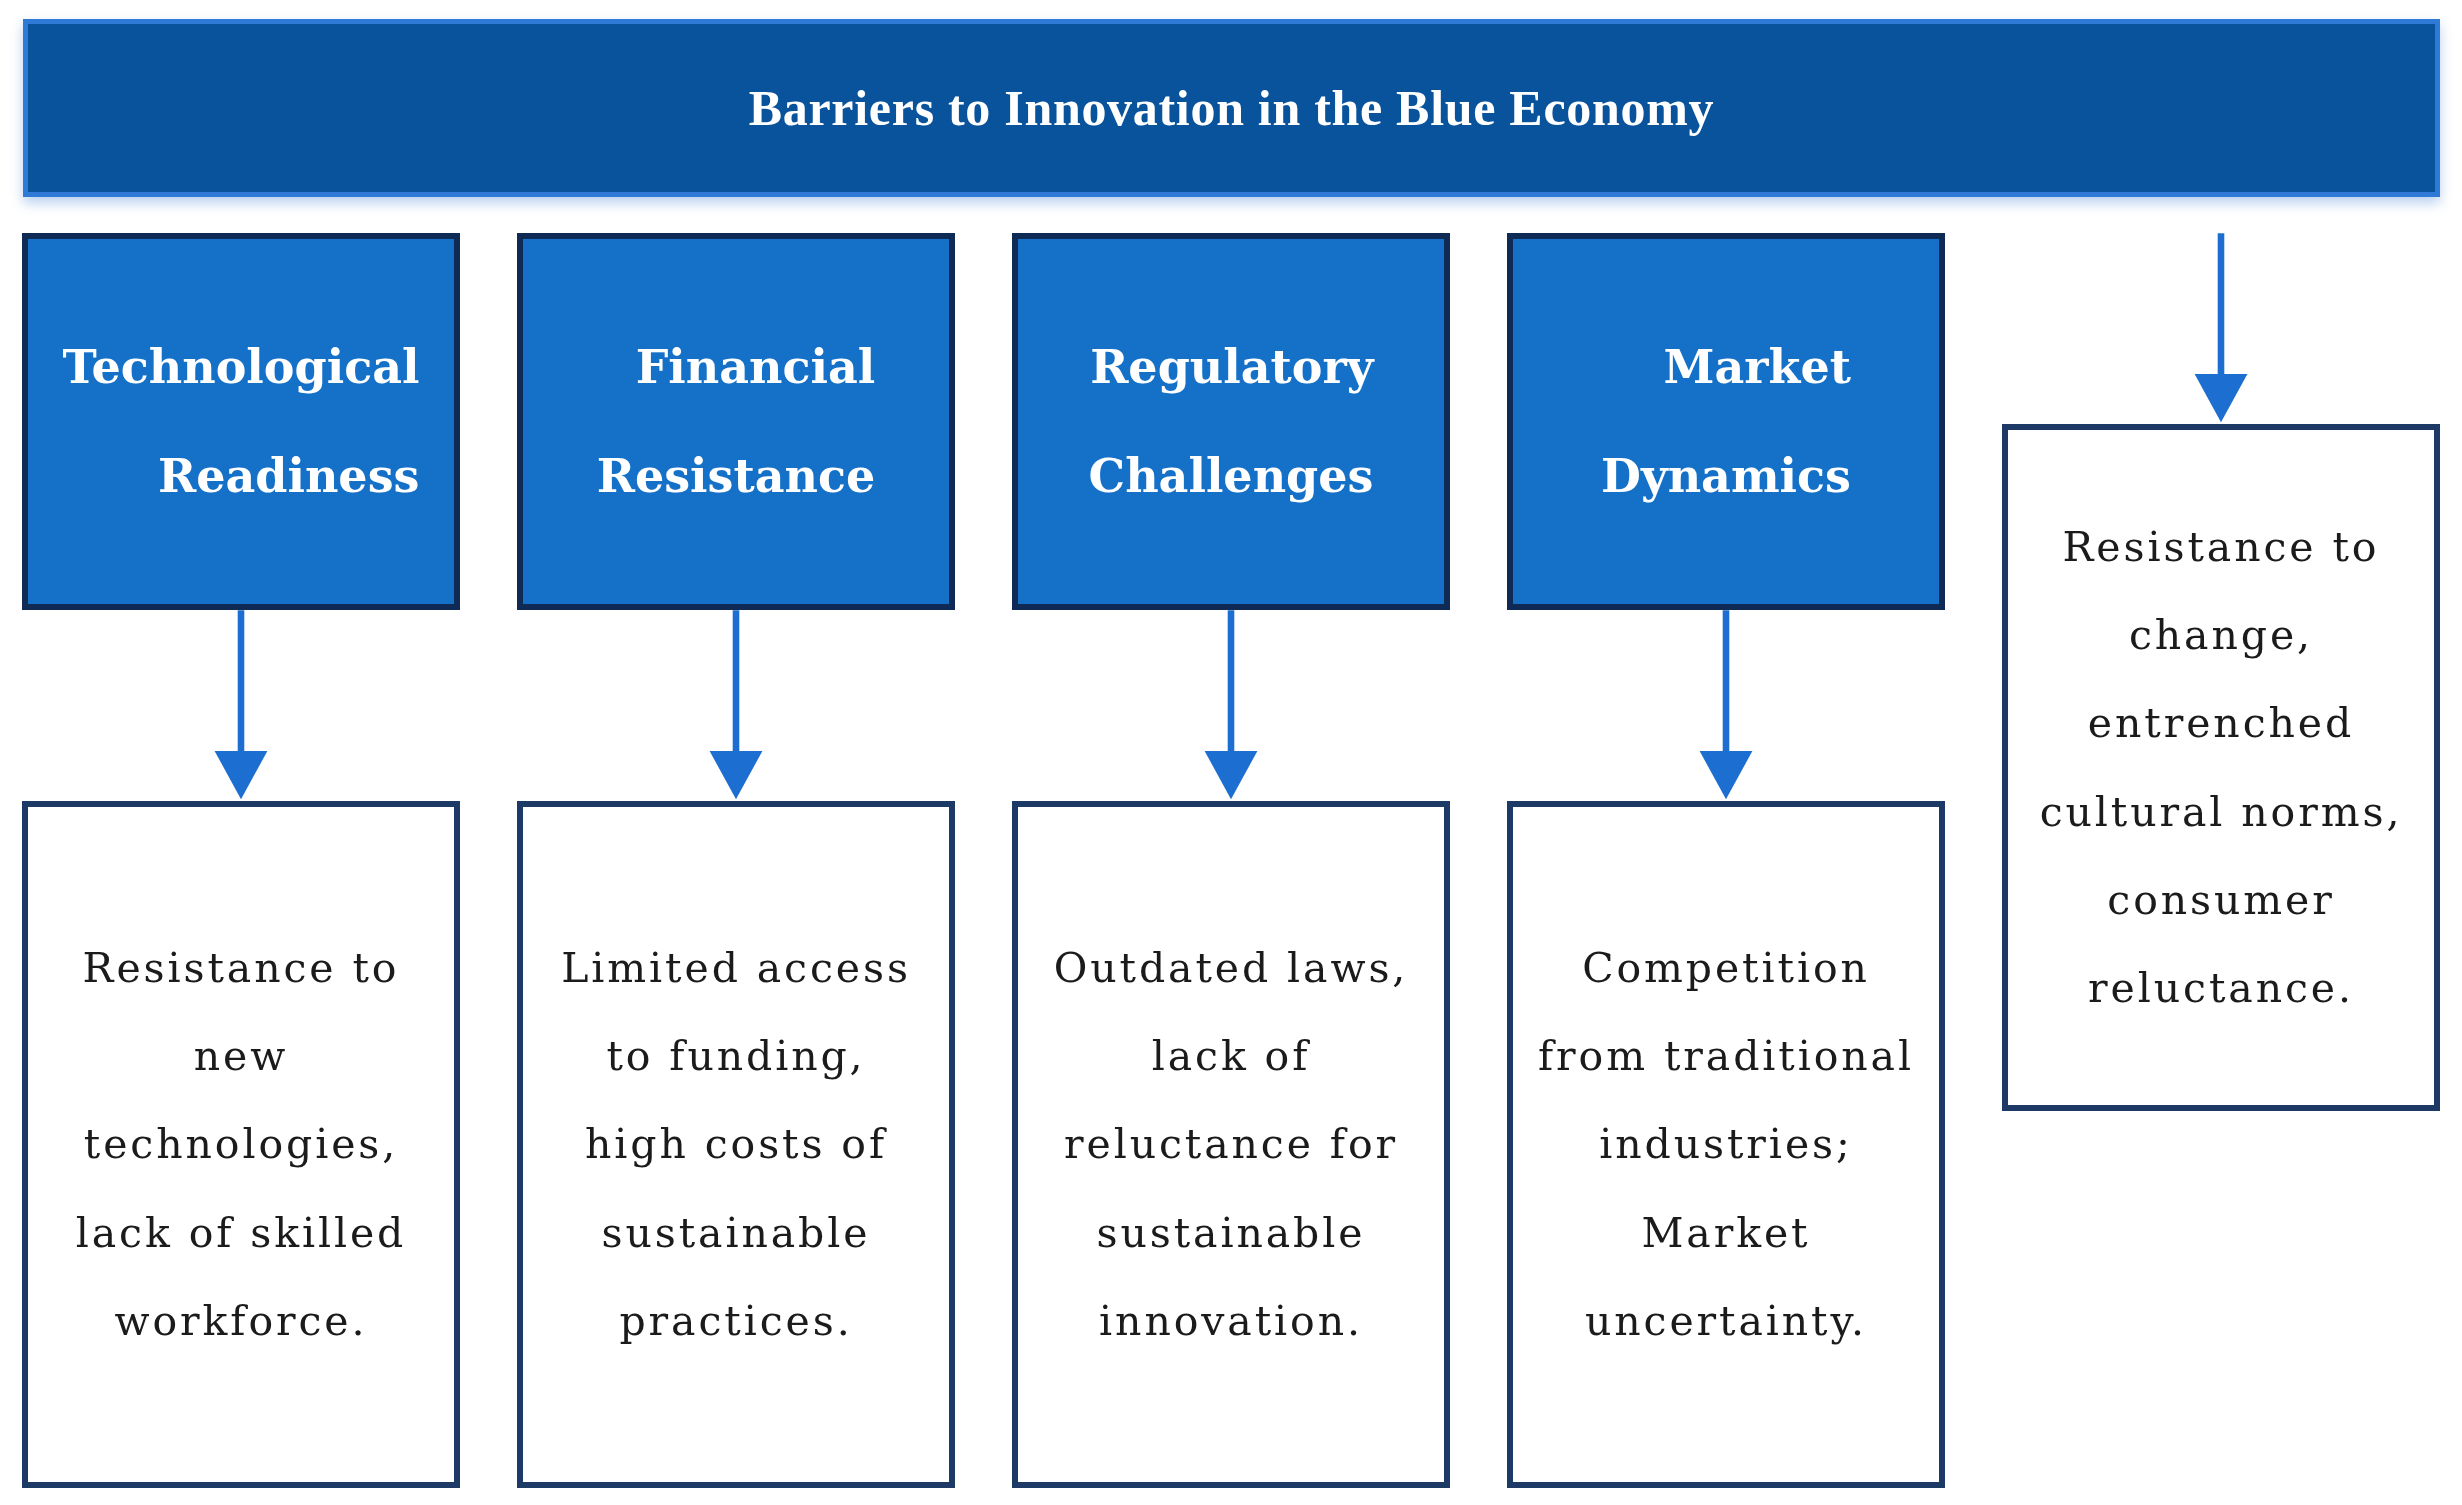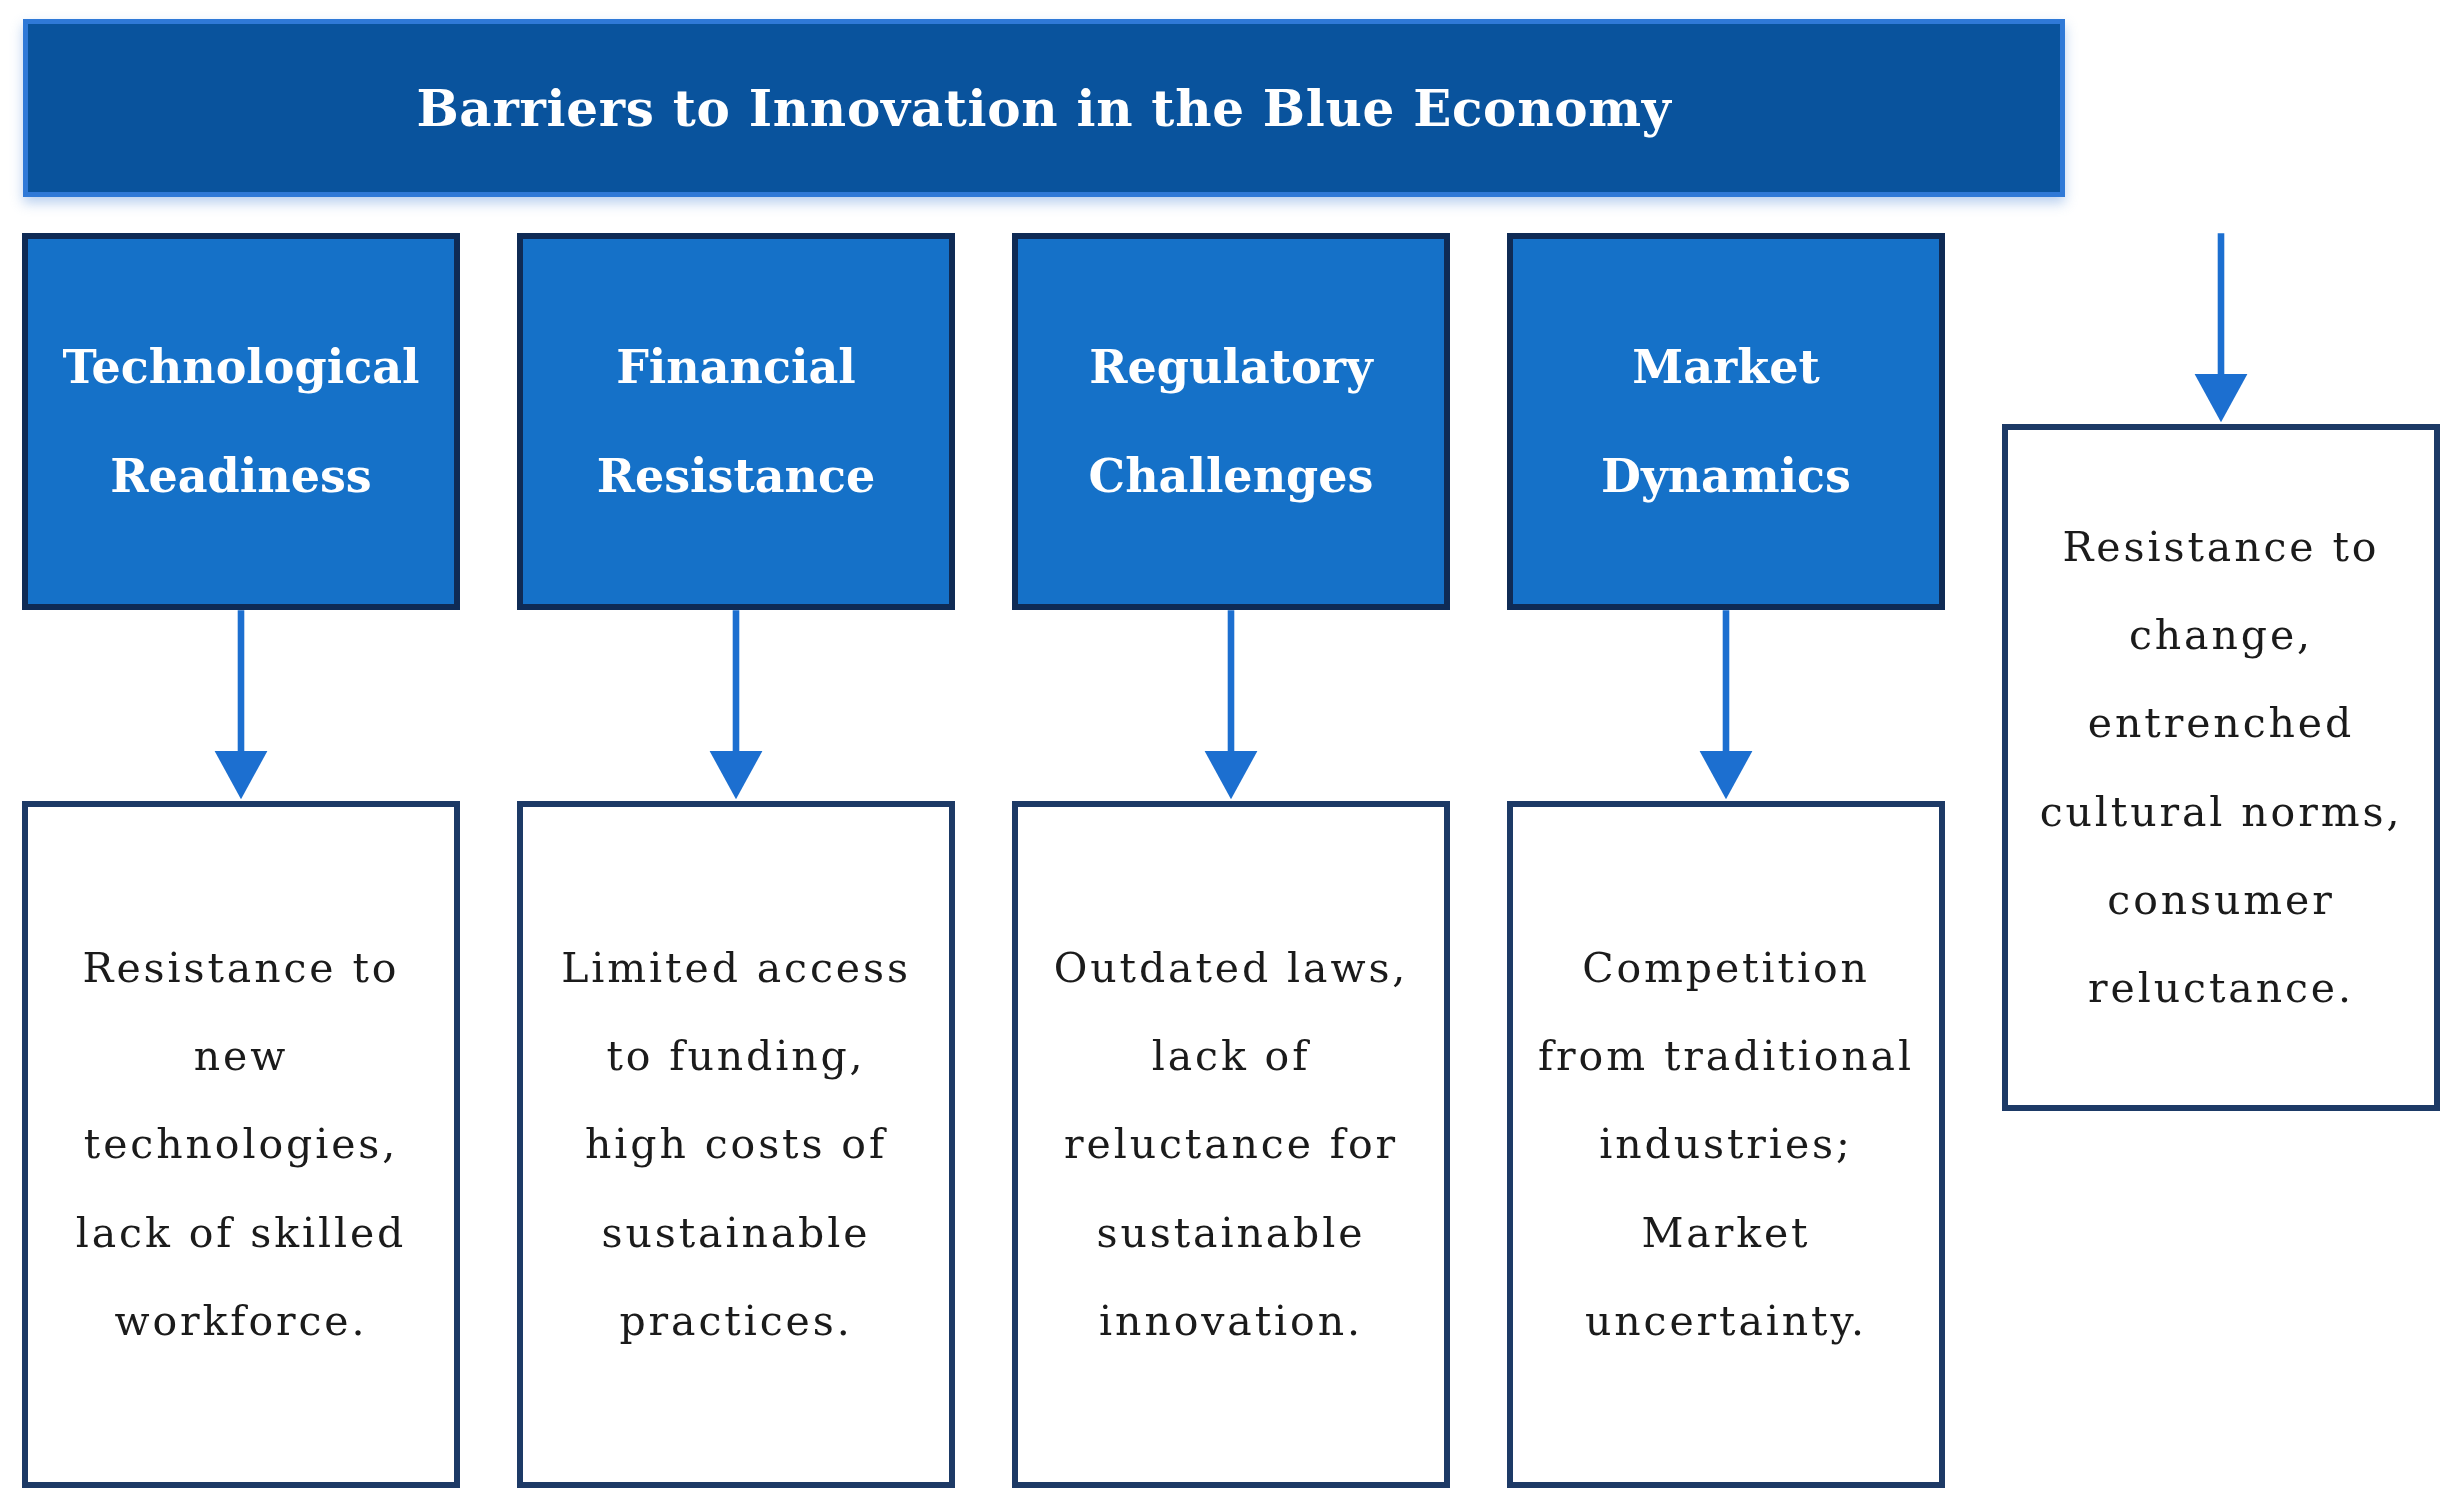--- a/index.html
+++ b/index.html
@@ -13,29 +13,30 @@
     width: 2462px;
     height: 1505px;
     background: #ffffff;
     overflow: hidden;
   }
   
   .banner {
     position: absolute;
     left: 23px;
     top: 19px;
-    width: 2042px;
+    width: 2417px;
     height: 178px;
     box-sizing: border-box;
     background: #09539D;
     border: 5.9px solid #2F79D7;
     box-shadow: 0 5.9px 11.7px rgba(100, 150, 220, 0.45);
     display: flex;
     align-items: center;
     justify-content: center;
+    font-family: Liberation Serif, serif;
   }
   .banner-title {
     color: #ffffff;
     font-size: 50px;
     font-weight: bold;
     letter-spacing: 0.7px;
     text-align: center;
   }
   
   .grid {
@@ -58,21 +59,21 @@
     border: 6.6px solid #0F2B55;
     display: flex;
     align-items: center;
     justify-content: center;
   }
   .cat-label {
     color: #ffffff;
     font-size: 46px;
     font-weight: bold;
     line-height: 2.35;
-    text-align: center;
+    text-align: right;
     white-space: pre-line;
   }
   .arrow-row {
     height: 191px;
     display: flex;
     align-items: stretch;
     justify-content: center;
   }
   .arrow-svg {
     width: 88px;

